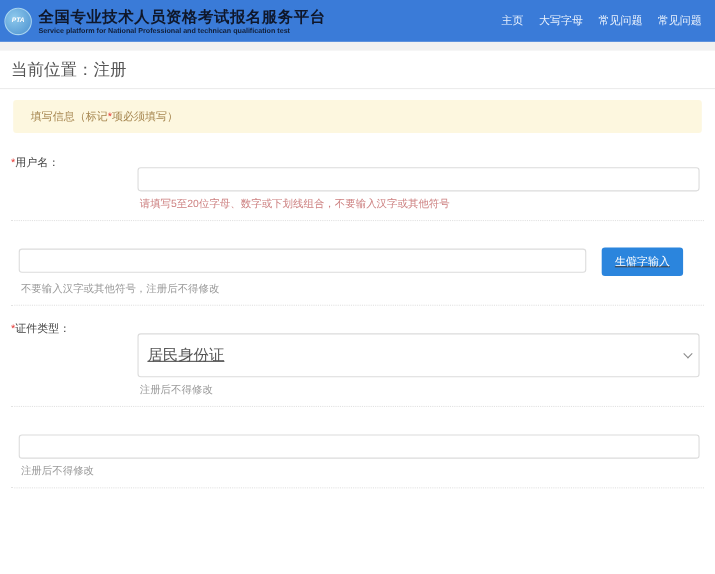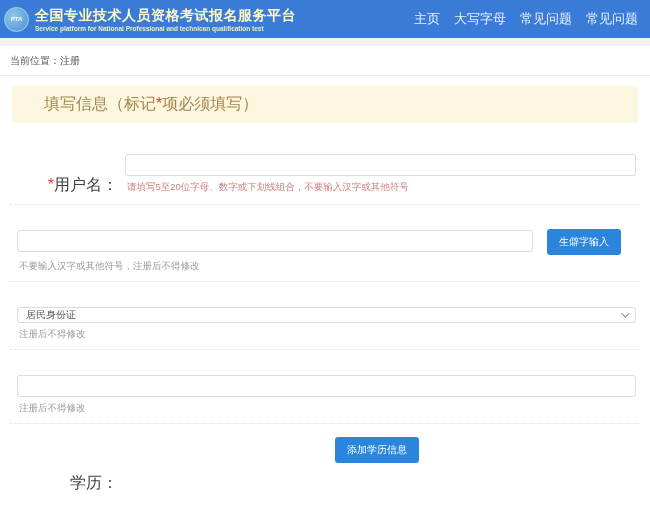--- a/index.html
+++ b/index.html
@@ -14,70 +14,70 @@
     display:flex; align-items:center; padding:0 12px 0 4px;
   }
   .logo {
     width:25px; height:25px; border-radius:50%;
     background:radial-gradient(circle at 35% 35%, #8ec9ec, #4a90cf);
     border:1px solid #a8d4ef; color:#fff;
     font-size:6px; font-style:italic; font-weight:bold;
     display:flex; align-items:center; justify-content:center;
     flex:none;
   }
-  .title-block { margin-left:6px; color:#fef9c3; }
+  .title-block { margin-left:6px; color:#0f172a; }
   .app-title { font-size:14px; font-weight:bold; letter-spacing:.5px; line-height:16px; }
   .app-subtitle { font-size:6.5px; font-weight:bold; opacity:.92; margin-top:2px; }
   .header-nav { margin-left:auto; display:flex; gap:14px; }
   .header-nav a {
-    color:#eaf2fd; font-size:13px; text-decoration:none; cursor:pointer; white-space:nowrap;
+    color:#eaf2fd; font-size:10px; text-decoration:none; cursor:pointer; white-space:nowrap;
   }
   
   .content { background:#fff; margin-top:8px; height:476px; }
   .breadcrumb {
-    padding:8px 10px 7px; font-size:10px; color:#555;
+    padding:8px 10px 7px; font-size:15px; color:#555;
     border-bottom:1px solid #ececec;
   }
   .notice {
     margin:10px 12px 6px; background:var(--notice-bg,#fdf7df);
-    border-radius:3px; padding:8px 32px; font-size:16px;
+    border-radius:3px; padding:8px 16px; font-size:10px;
     color:var(--notice-text,#a5854e);
   }
   .req { color:var(--required-red,#e53935); }
   
   .form-row {
     display:flex; margin:0 10px; padding:9px 4px 8px 0;
     border-bottom:1px dotted #e2e2e2;
   }
   .form-row.no-divider { border-bottom:none; }
   .label-col {
-    width:108px; flex:none; text-align:right; font-size:16px;
-    color:#444; padding-top:5px; white-space:nowrap;margin-top:32px;
+    width:108px; flex:none; text-align:left; font-size:10px;
+    color:#444; padding-top:5px; white-space:nowrap;
   }
   .input-col { flex:1; margin-left:7px; position:relative;margin-top:16px; }
   .text-input {
     width:100%; height:22px; border:1px solid #dcdcdc; border-radius:3px;
     font-size:10px; padding:0 6px; color:#333; outline:none; background:#fff;
   }
   .hint { font-size:9.5px; margin-top:5px; padding-left:2px; }
   .hint-red { color:#cd8080; }
   .hint-gray { color:#9a9a9a; }
   .pad-bottom { padding-bottom:16px; }
-  .name-line { display:flex; align-items:flex-start; }
+  .name-line { display:flex; align-items:flex-start;text-decoration:underline; }
   .name-line .text-input { width:calc(100% - 103px); }
   .btn {
     background:var(--accent-blue,#2b85dd); color:#fff; border:none;
     font-size:10px; border-radius:3px; padding:6px 12px; cursor:pointer;
     font-family:inherit; white-space:nowrap;
   }
   .rare-char-btn { margin-left:14px; margin-top:-1px; }
   .select-box {
-    width:100%; height:16px; border:1px solid #dcdcdc; border-radius:3px;
-    font-size:10px; color:#555; padding:0 8px; background:#fff;
-    display:flex; align-items:center; cursor:pointer;
+    width:100%; height:40px; border:1px solid #dcdcdc; border-radius:3px;
+    font-size:14px; color:#555; padding:0 8px; background:#fff;
+    display:flex; align-items:center; cursor:pointer;text-decoration:underline;
   }
   .chevron {
     margin-left:auto; width:6px; height:6px;
     border-right:1.4px solid #8a8a8a; border-bottom:1.4px solid #8a8a8a;
     transform:rotate(45deg) translateY(-2px);
   }
   .edu-row { padding-top:12px; }
   .edu-btn-wrap { flex:1; text-align:center; padding-top:1px; }
 </style>
 </head>
@@ -123,37 +123,32 @@
       <div class="input-col">
         <div class="name-line">
           <input type="text" class="text-input" style="">
           <button class="btn rare-char-btn">生僻字输入</button>
         </div>
         <div class="hint hint-gray">不要输入汉字或其他符号，注册后不得修改</div>
       </div>
     </div>
 
     <div class="form-row">
+      <div class="label-col"><span class="req">*</span><span>证件类型：</span></div>
       <div class="input-col">
         <div class="select-box">
           <span>居民身份证</span>
           <span class="chevron"></span>
         </div>
         <div class="hint hint-gray">注册后不得修改</div>
       </div>
     </div>
 
     <div class="form-row">
       <div class="input-col">
         <input type="text" class="text-input" style="">
         <div class="hint hint-gray">注册后不得修改</div>
       </div>
     </div>
 
-    <div class="form-row no-divider edu-row">
-      <div class="label-col">学历：</div>
-      <div class="edu-btn-wrap">
-        <button class="btn">添加学历信息</button>
-      </div>
-    </div>
 
   </div>
 </div>
 
 </body></html>

